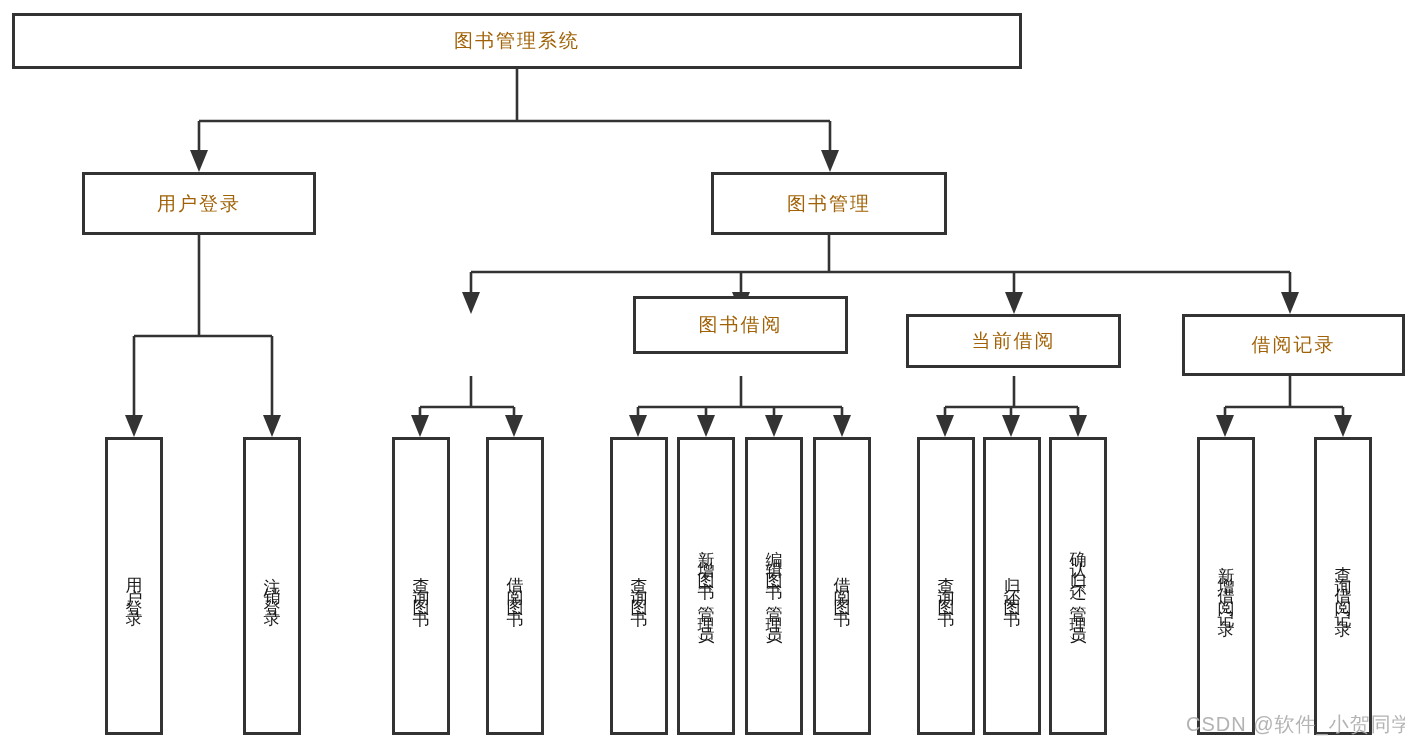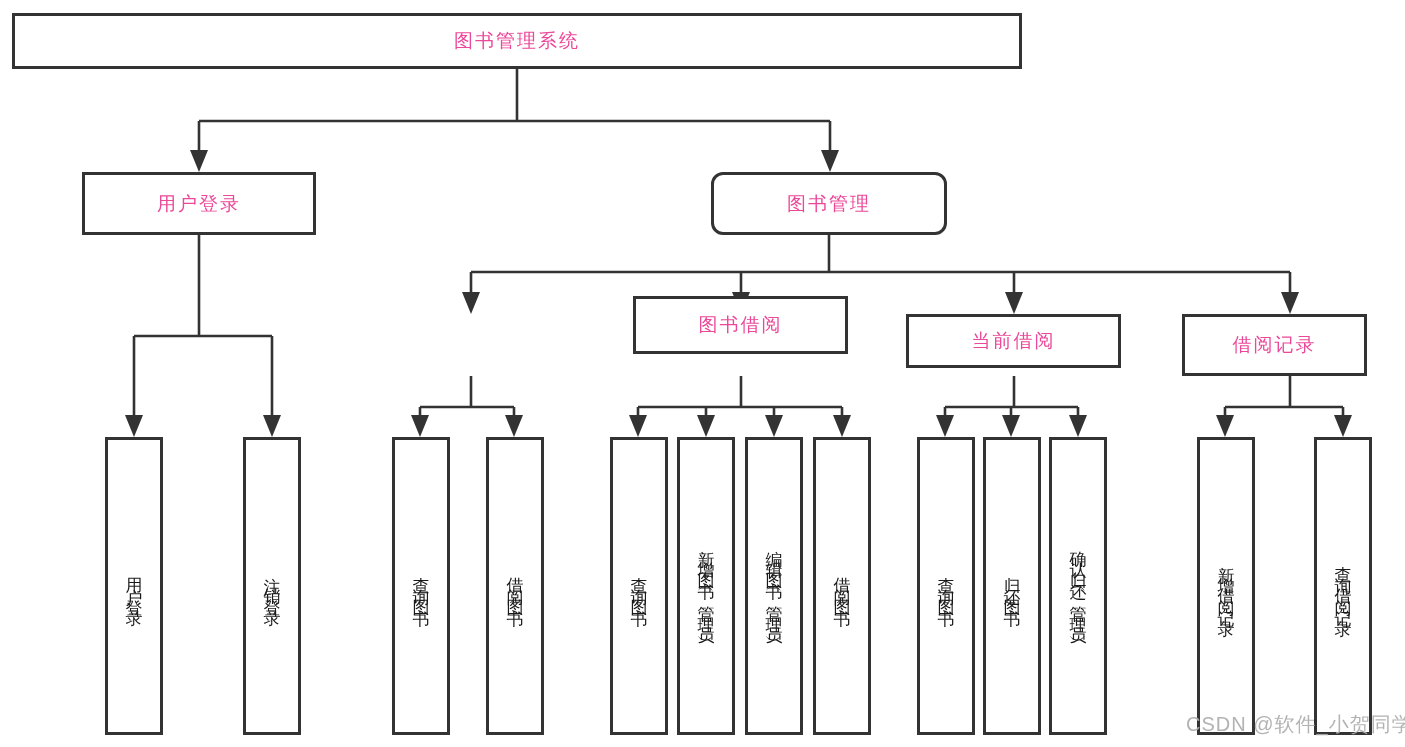--- a/index.html
+++ b/index.html
@@ -26,21 +26,21 @@
     position: absolute;
     box-sizing: border-box;
     background: #ffffff;
     border: 3px solid #333333;
     display: flex;
     align-items: center;
     justify-content: center;
   }
   .hbox .lbl {
     font-size: 19px;
-    color: #ec4899;
+    color: #a16207;
     letter-spacing: 2px;
     white-space: nowrap;
   }
   .vbox {
     position: absolute;
     box-sizing: border-box;
     background: #ffffff;
     border: 3px solid #333333;
     width: 58px;
     height: 298px;
@@ -117,31 +117,31 @@
     </g>
   </svg>
 
   <div class="hbox" style="left:12px; top:13px; width:1010px; height:56px;">
     <span class="lbl">图书管理系统</span>
   </div>
 
   <div class="hbox" style="left:82px; top:172px; width:234px; height:63px;">
     <span class="lbl">用户登录</span>
   </div>
-  <div class="hbox" style="left:711px; top:172px; width:236px; height:63px;border-radius:12px;">
+  <div class="hbox" style="left:711px; top:172px; width:236px; height:63px;">
     <span class="lbl">图书管理</span>
   </div>
 
   <div class="hbox" style="left:633px; top:296px; width:215px; height:58px;">
     <span class="lbl">图书借阅</span>
   </div>
   <div class="hbox" style="left:906px; top:314px; width:215px; height:54px;">
     <span class="lbl">当前借阅</span>
   </div>
-  <div class="hbox" style="left:1182px; top:314px; width:185px; height:62px;">
+  <div class="hbox" style="left:1182px; top:314px; width:223px; height:62px;">
     <span class="lbl">借阅记录</span>
   </div>
 
   <div class="vbox" style="left:105px;">
     <span class="lbl">用户登录</span>
   </div>
   <div class="vbox" style="left:243px;">
     <span class="lbl">注销登录</span>
   </div>
 

